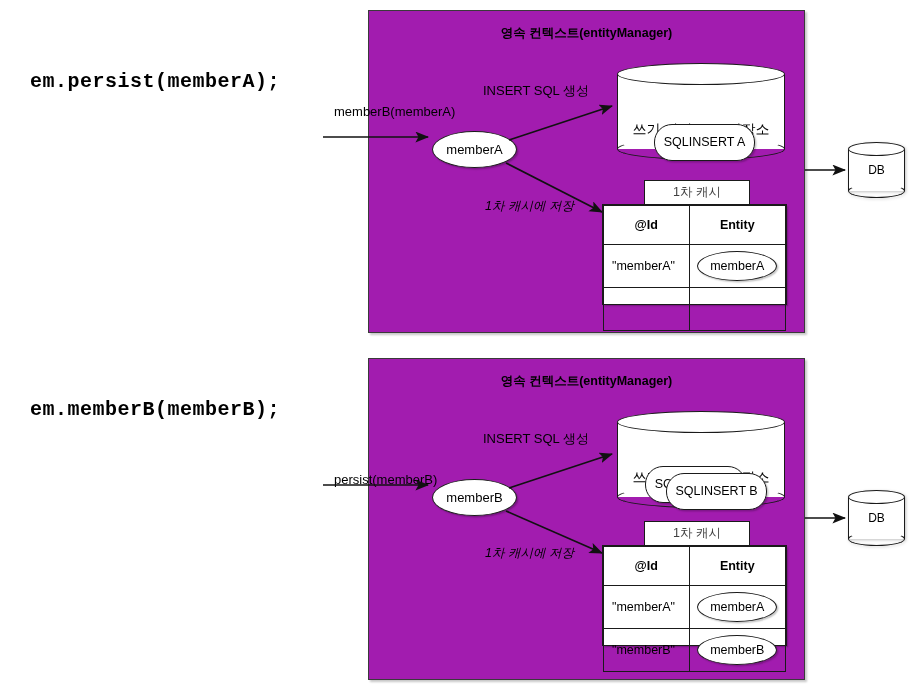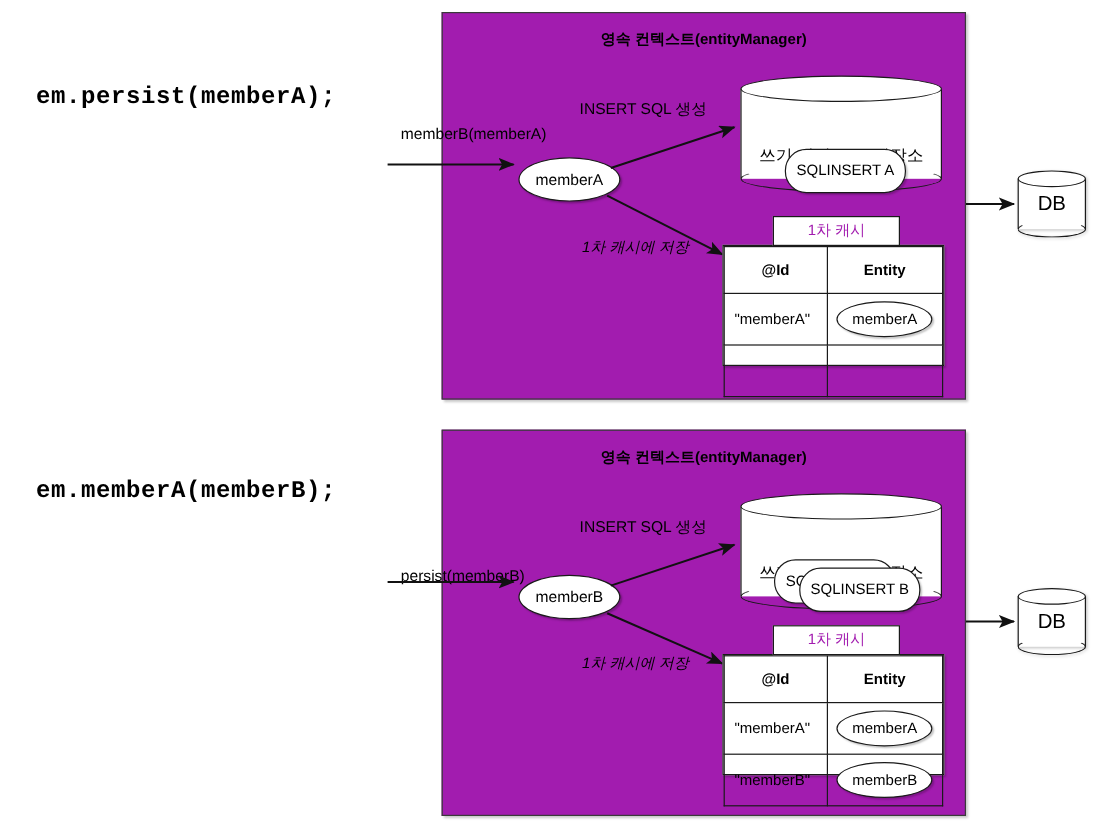--- a/index.html
+++ b/index.html
@@ -83,30 +83,30 @@
     border-left:1.6px solid #1a1a1a;border-right:1.6px solid #1a1a1a;box-sizing:border-box;
   }
   .dbcyl .top,.dbcyl .bot{
     position:absolute;left:0;width:100%;height:14px;border:1.6px solid #1a1a1a;
     border-radius:50%;background:#fff;box-sizing:border-box;
   }
   .dbcyl .top{top:0;}
   .dbcyl .bot{bottom:0;background:transparent;border-top-color:transparent;}
   .dbcyl .db-label{
     position:absolute;left:0;right:0;top:50%;transform:translateY(-50%);
-    text-align:center;font-size:17px;color:#000;
+    text-align:center;font-size:12px;color:#000;
   }
   #db-a{left:848px;top:142px;width:57px;height:56px;}
   #db-b{left:848px;top:490px;width:57px;height:56px;}
 
   
   .cache-cap{
     position:absolute;background:#fff;border:1.6px solid #1a1a1a;
     box-sizing:border-box;display:flex;align-items:center;justify-content:center;
-    font-size:12.5px;color:#a21caf;z-index:3;
+    font-size:12.5px;color:#404040;z-index:3;
   }
   .cache-table{
     position:absolute;background:#fff;border:1.6px solid #1a1a1a;
     border-collapse:collapse;box-sizing:border-box;z-index:2;
     box-shadow:1.5px 1.5px 1.5px rgba(0,0,0,.22);
   }
   .cache-table table{border-collapse:collapse;width:100%;height:100%;}
   .cache-table th{
     border:1.4px solid #1a1a1a;font-size:12.5px;font-weight:bold;
     height:16px;color:#000;text-align:center;padding:11px;
@@ -125,21 +125,21 @@
   .col-en{width:53%;}
 
   svg.arrows{position:absolute;left:0;top:0;width:919px;height:693px;pointer-events:none;}
 </style>
 </head>
 <body>
 
 <div class="stage">
 
   <div class="code-label" id="code-a">em.persist(memberA);</div>
-  <div class="code-label" id="code-b">em.memberA(memberB);</div>
+  <div class="code-label" id="code-b">em.memberB(memberB);</div>
 
   <div class="panel" id="panel-a">
     <div class="panel-title">영속 컨텍스트(entityManager)</div>
   </div>
 
   <div class="edge-label" style="left:334px;top:104px;">memberB(memberA)</div>
   <div class="edge-label" style="left:483px;top:82px;">INSERT SQL 생성</div>
   <div class="edge-label small" style="left:485px;top:198px;">1차 캐시에 저장</div>
 
   <div class="ellipse shadow" style="left:432px;top:131px;width:85px;height:37px;">memberA</div>

